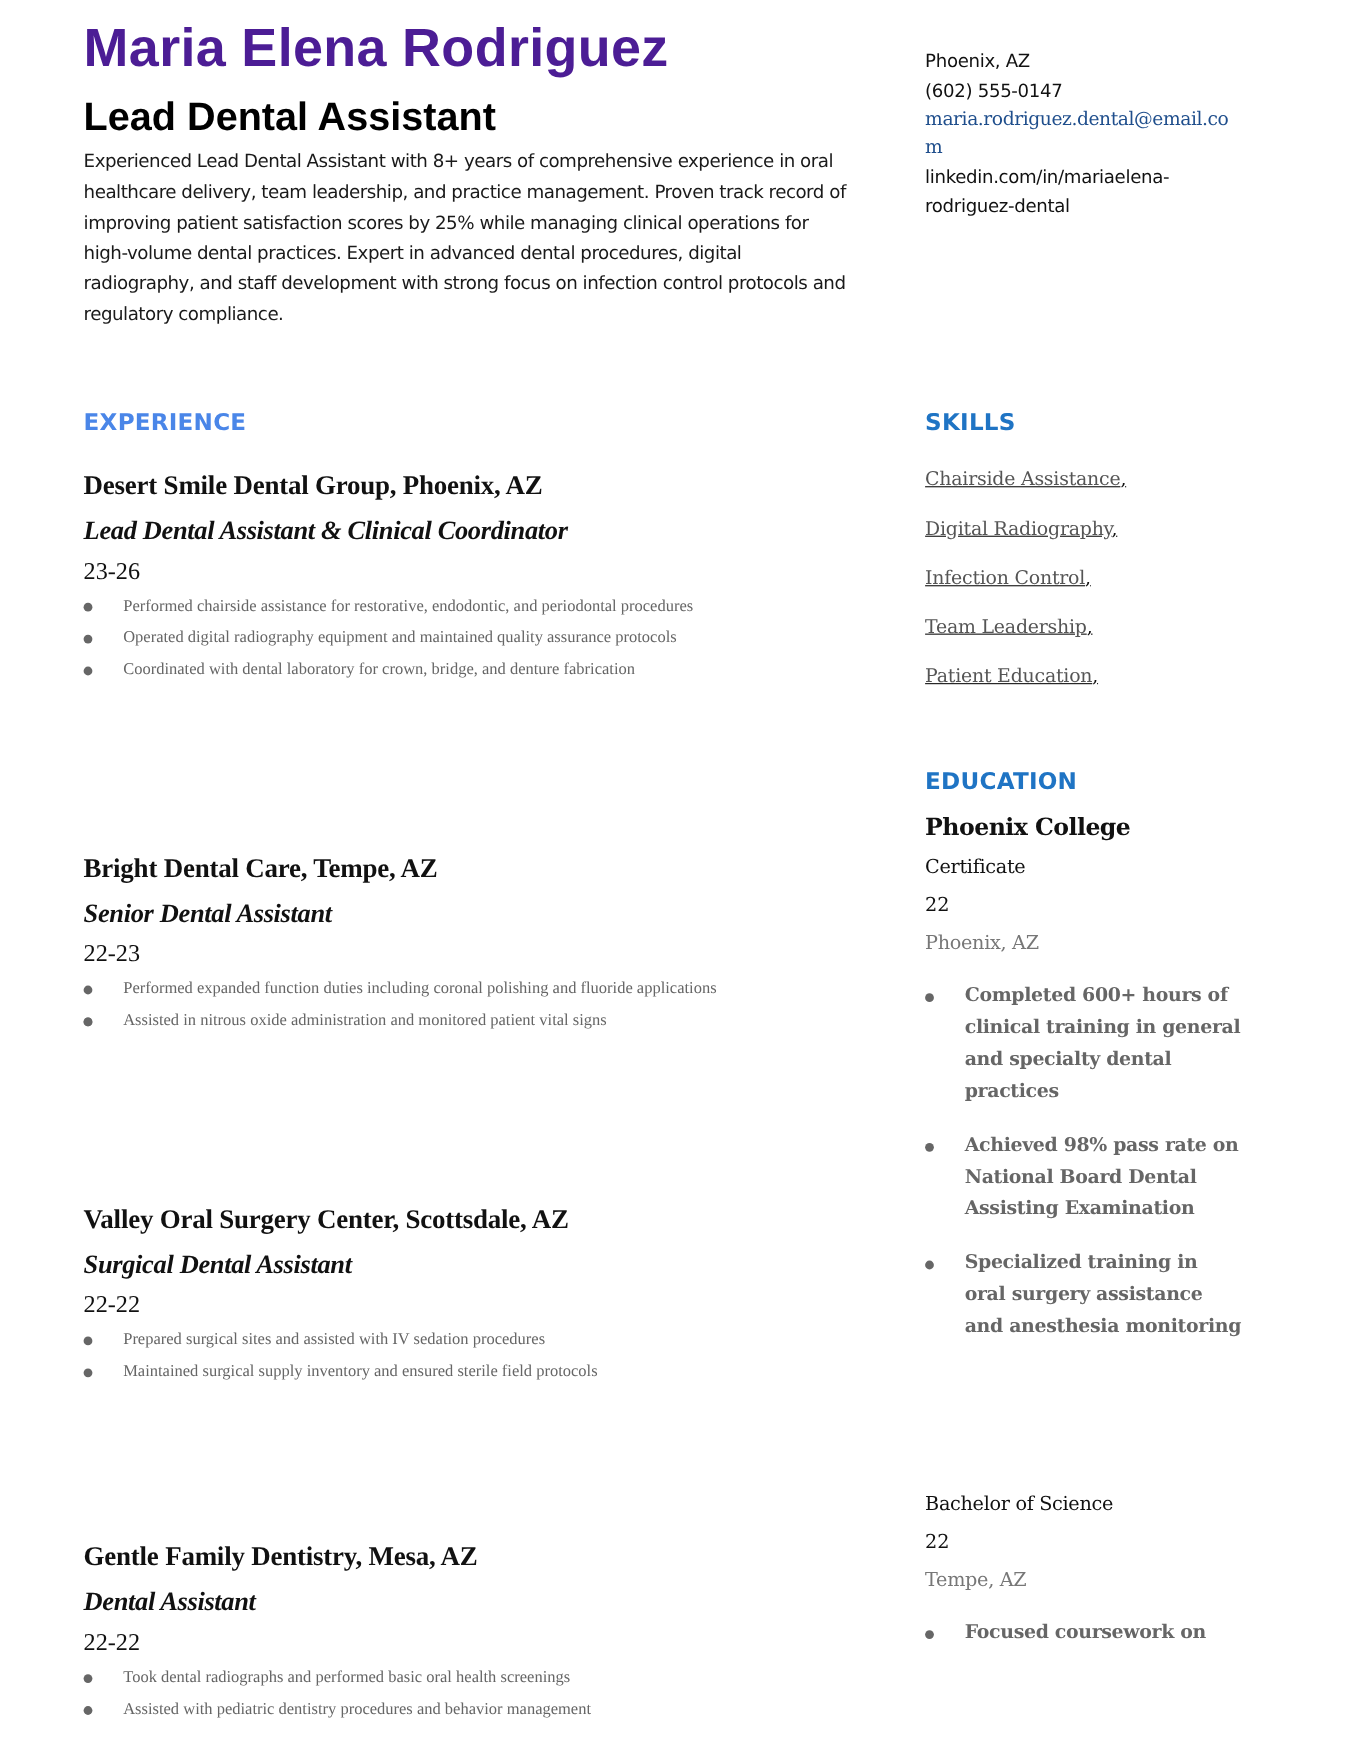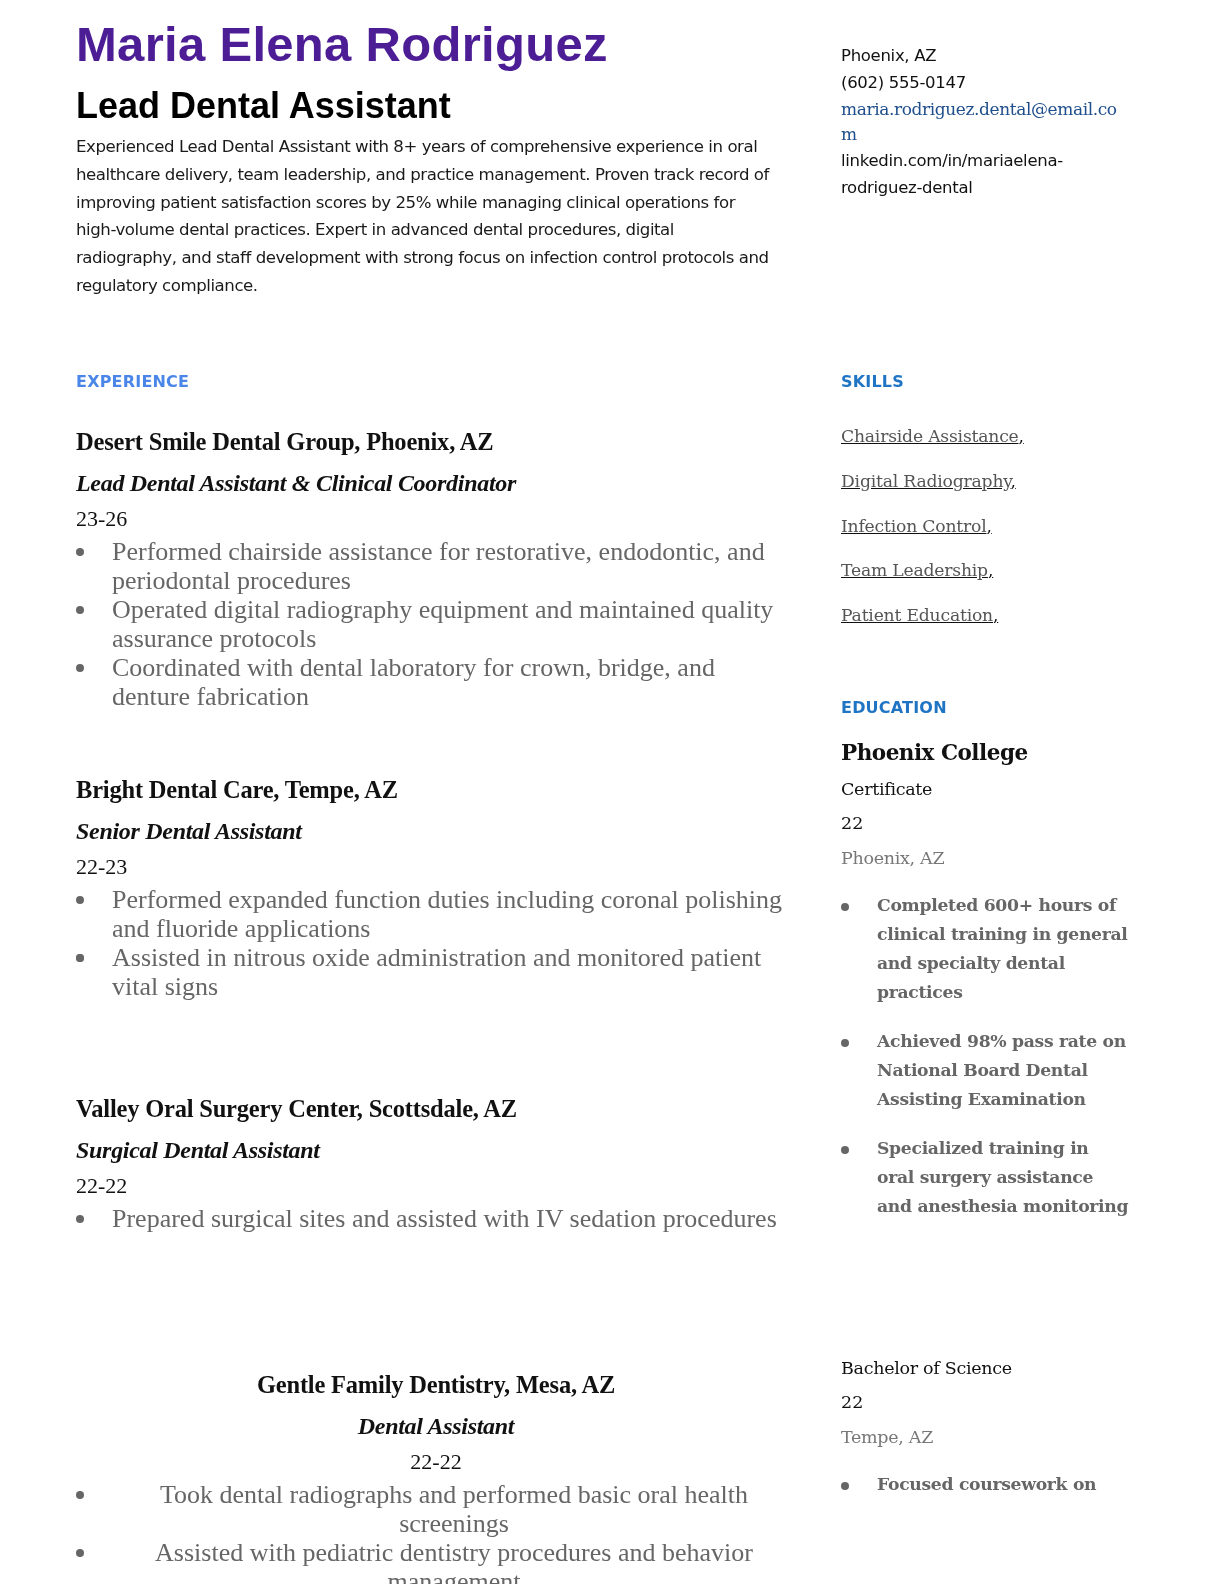--- a/index.html
+++ b/index.html
@@ -28,21 +28,21 @@
     letter-spacing: -0.3px;
   }
   #contact .email {
     font-family: "DejaVu Serif", serif; color: #1f4e8c; font-size: 17px;
     line-height: 25px; word-break: break-all; display: block; padding-top: 1px; letter-spacing: -0.4px;
   }
   #contact .line { display: block; }
 
   .sec-head {
     position: absolute; font-family: "DejaVu Sans", sans-serif; font-weight: 700;
-    font-size: 16px; letter-spacing: 0.2px;
+    font-size: 21px; letter-spacing: 0.2px;
   }
   #exp-head { left: 76px; top: 372px; color: #4a86e8; }
   #skills-head { left: 841px; top: 372px; color: #1f74c4; }
   #edu-head { left: 841px; top: 698px; color: #1f74c4; }
 
   .job { position: absolute; left: 76px; width: 720px; }
   .job .company {
     font-family: "Liberation Serif", serif; font-weight: 700; font-size: 24.5px;
     color: #111; line-height: 30px; letter-spacing: -0.2px;
   }
@@ -50,21 +50,21 @@
     font-family: "Liberation Serif", serif; font-style: italic; font-weight: 700;
     font-size: 24px; color: #111; line-height: 30px; margin-top: 11px; letter-spacing: -0.3px;
   }
   .job .dates {
     font-family: "Liberation Serif", serif; font-size: 22px; color: #111;
     line-height: 28px; margin-top: 7px;
   }
   .job ul { list-style: none; margin-top: 4px; }
   .job li {
     position: relative; padding-left: 36px; font-family: "Liberation Serif", serif;
-    font-size: 26px; line-height: 29px; color: #666;
+    font-size: 15px; line-height: 29px; color: #666;
   }
   .bullet {
     position: absolute; left: 0; top: 11px; width: 8px; height: 8px;
     border-radius: 50%; background: #666;
   }
 
   #skills { position: absolute; left: 841px; top: 423px; width: 300px; text-decoration: underline; }
   .skill {
     font-family: "DejaVu Serif", serif; font-size: 17.2px; line-height: 26px;
     margin-bottom: 18.8px; color: #555; letter-spacing: -0.2px;
@@ -135,24 +135,25 @@
     <li><span class="bullet"></span><span>Assisted in nitrous oxide administration and monitored patient vital signs</span></li>
   </ul>
 </div>
 
 <div class="job" style="top:1094px;">
   <div class="company">Valley Oral Surgery Center, Scottsdale, AZ</div>
   <div class="role">Surgical Dental Assistant</div>
   <div class="dates">22-22</div>
   <ul>
     <li><span class="bullet"></span><span>Prepared surgical sites and assisted with IV sedation procedures</span></li>
+    <li><span class="bullet"></span><span>Maintained surgical supply inventory and ensured sterile field protocols</span></li>
   </ul>
 </div>
 
-<div class="job" style="top:1370px;text-align:center;">
+<div class="job" style="top:1401px;">
   <div class="company">Gentle Family Dentistry, Mesa, AZ</div>
   <div class="role">Dental Assistant</div>
   <div class="dates">22-22</div>
   <ul>
     <li><span class="bullet"></span><span>Took dental radiographs and performed basic oral health screenings</span></li>
     <li><span class="bullet"></span><span>Assisted with pediatric dentistry procedures and behavior management</span></li>
   </ul>
 </div>
 
 <div id="skills">

